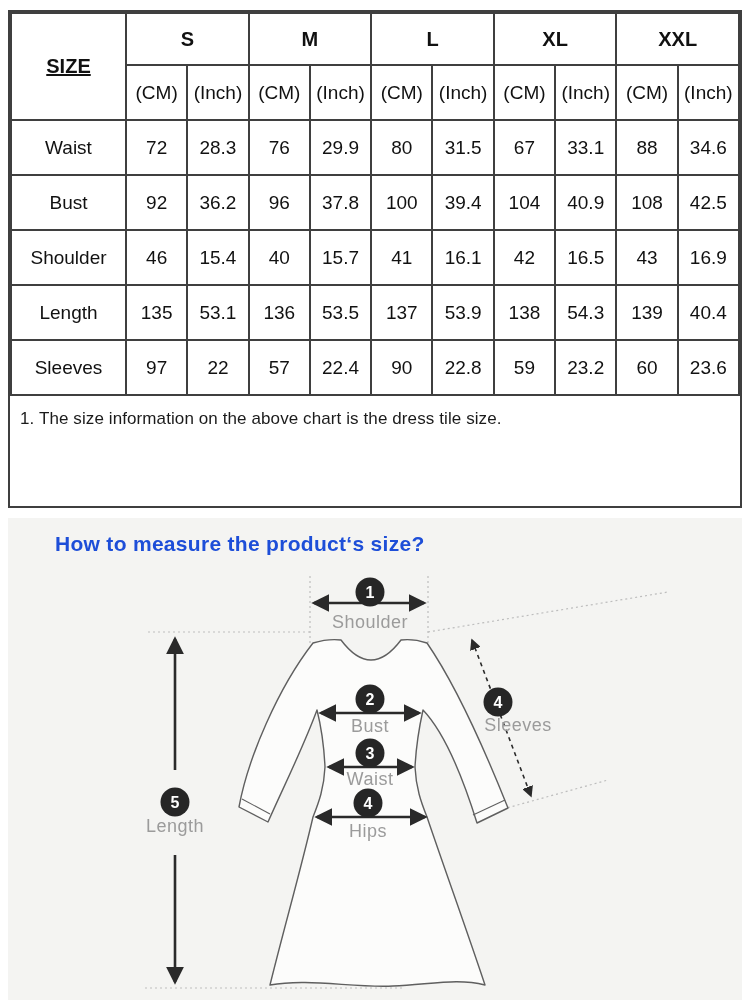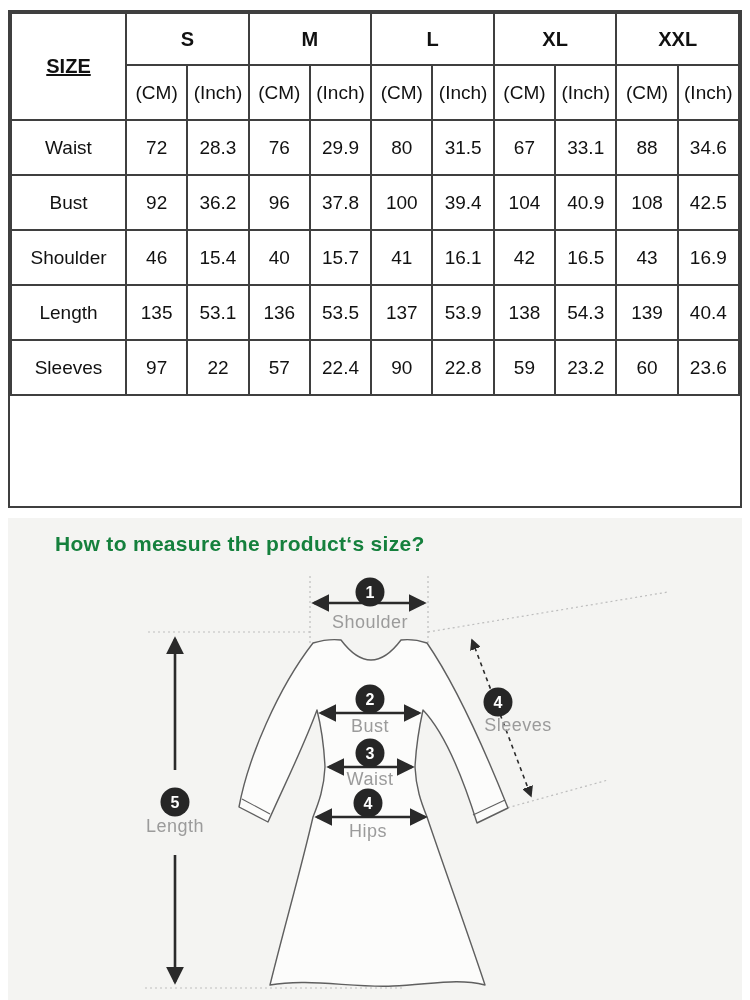--- a/index.html
+++ b/index.html
@@ -34,21 +34,21 @@
   .notes p{
     margin:0 0 27px 0;font-size:17px;color:#1b1b1b;letter-spacing:0.1px;
   }
   
   .panel{
     position:absolute;left:8px;top:518px;width:734px;height:482px;
     background:var(--panel-bg);
   }
   .panel h2{
     position:absolute;left:47px;top:14px;margin:0;
-    font-size:21px;font-weight:bold;color:#15803d;letter-spacing:0.3px;
+    font-size:21px;font-weight:bold;color:#1d4ed8;letter-spacing:0.3px;
   }
   .panel svg{position:absolute;left:0;top:0;}
   .dress{fill:#fcfcfb;stroke:var(--dress-stroke);stroke-width:1.4;stroke-linejoin:round;}
   .cuff{fill:none;stroke:var(--dress-stroke);stroke-width:1.1;}
   .dotted{fill:none;stroke:var(--dotted);stroke-width:1.2;stroke-dasharray:2 3;}
   .arrow{fill:none;stroke:var(--arrow);stroke-width:2.6;}
   .arrow-dash{fill:none;stroke:var(--arrow);stroke-width:1.6;stroke-dasharray:4 4;}
   .arrow-fill{fill:var(--arrow);}
   .badge{fill:var(--badge-bg);}
   .badge-num{
@@ -161,20 +161,21 @@
       <td class="shade">90</td>
       <td>22.8</td>
       <td class="shade">59</td>
       <td>23.2</td>
       <td class="shade">60</td>
       <td>23.6</td>
     </tr>
     </tbody>
   </table>
   <div class="notes">
+    <p>1. The size information on the above chart is the dress tile size.</p>
   </div>
 </div>
 
 <div class="panel">
   <h2>How to measure the product‘s size?</h2>
 
   <svg width="734" height="482" viewBox="0 0 734 482">
     <defs>
       <marker id="ah" viewBox="0 0 10 10" refX="8.5" refY="5" markerWidth="7" markerHeight="7" orient="auto-start-reverse">
         <path class="arrow-fill" d="M0,0 L10,5 L0,10 z"></path>

